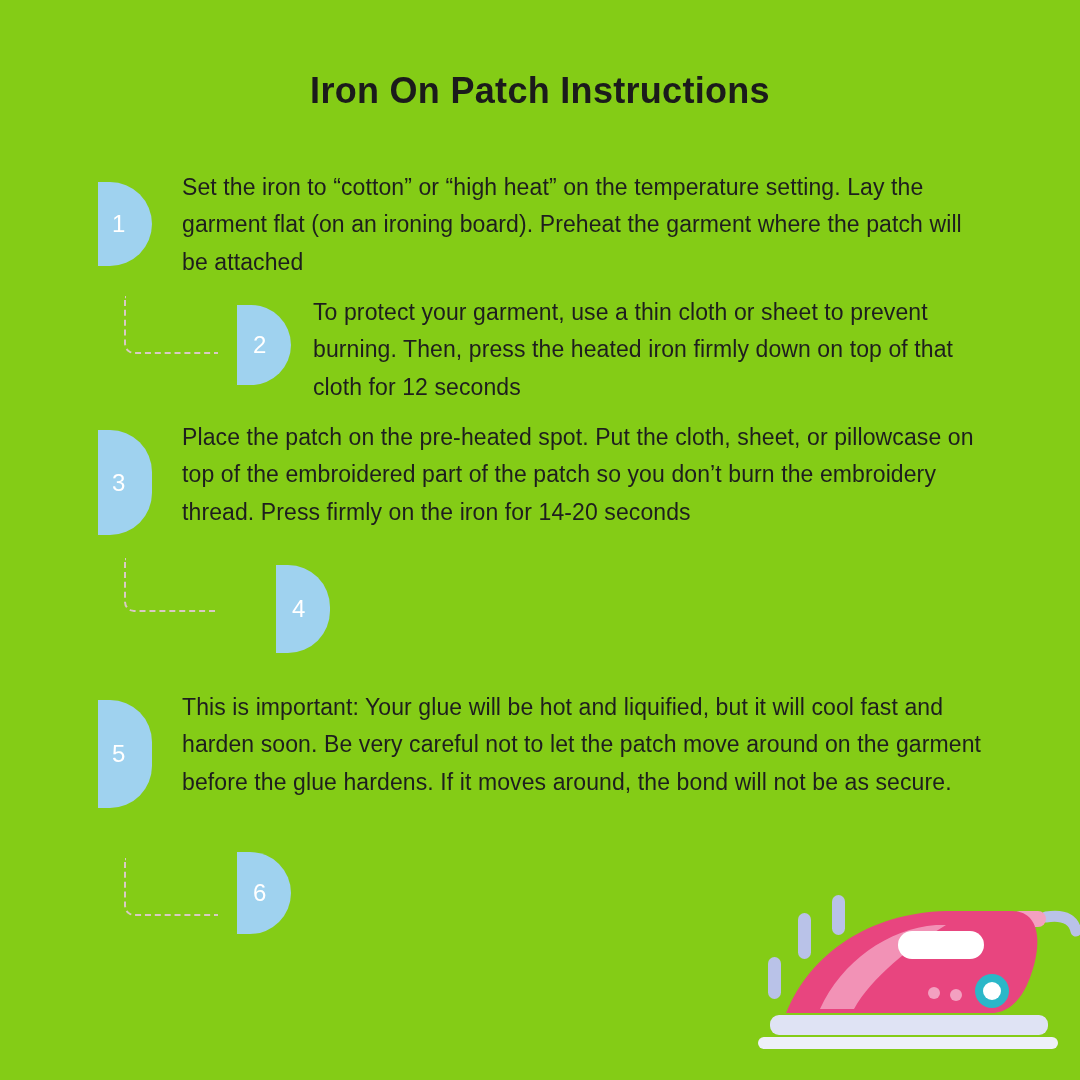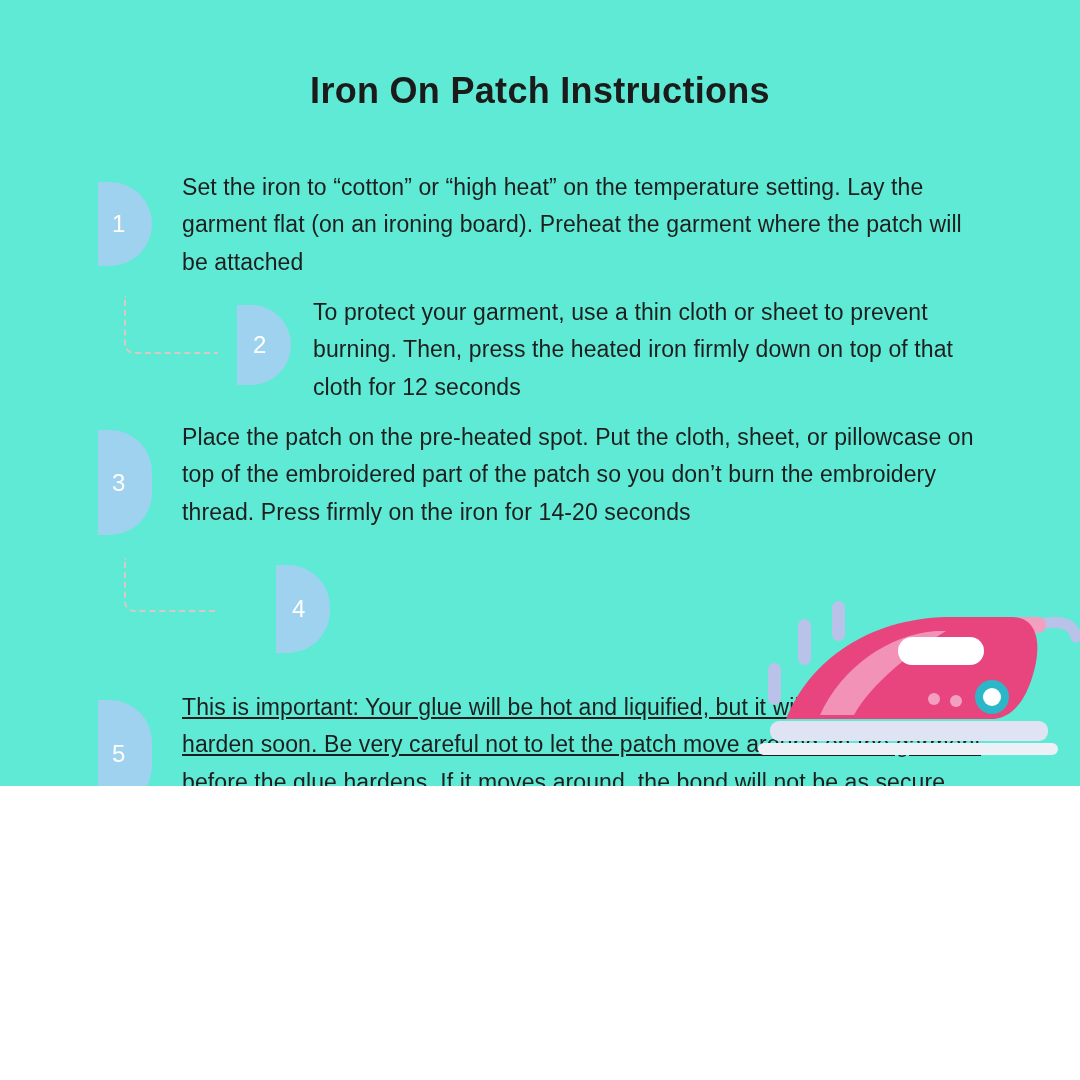--- a/index.html
+++ b/index.html
@@ -9,22 +9,22 @@
   body {
     width: 1080px;
     height: 1080px;
     background: #ffffff;
     font-family: "Liberation Sans", sans-serif;
     overflow: hidden;
   }
   .page {
     position: relative;
     width: 1080px;
-    height: 786px;
-    background: #5eead4;
+    height: 1080px;
+    background: #84cc16;
     overflow: hidden;
   }
   .title {
     position: absolute;
     top: 70px;
     left: 0;
     width: 1080px;
     text-align: center;
     font-size: 36px;
     font-weight: bold;
@@ -130,21 +130,21 @@
   <div class="step" style="top:565px; left:276px; width:720px;">
     <div class="badge indent" style="height:88px;">
       <span>4</span>
     </div>
   </div>
 
   <div class="step" style="top:700px; left:98px; width:900px;">
     <div class="badge left" style="height:108px;">
       <span>5</span>
     </div>
-    <div class="body" style="width:800px; margin-left:30px; margin-top:-11px;text-decoration:underline;">This is important: Your glue will be hot and liquified, but it will cool fast and harden soon. Be very careful not to let the patch move around on the garment before the glue hardens. If it moves around, the bond will not be as secure.</div>
+    <div class="body" style="width:800px; margin-left:30px; margin-top:-11px;">This is important: Your glue will be hot and liquified, but it will cool fast and harden soon. Be very careful not to let the patch move around on the garment before the glue hardens. If it moves around, the bond will not be as secure.</div>
   </div>
 
   <div class="connector" style="left:124px; top:858px; width:92px; height:56px;"></div>
 
   <div class="step" style="top:852px; left:237px; width:760px;">
     <div class="badge indent" style="height:82px;">
       <span>6</span>
     </div>
   </div>
 

